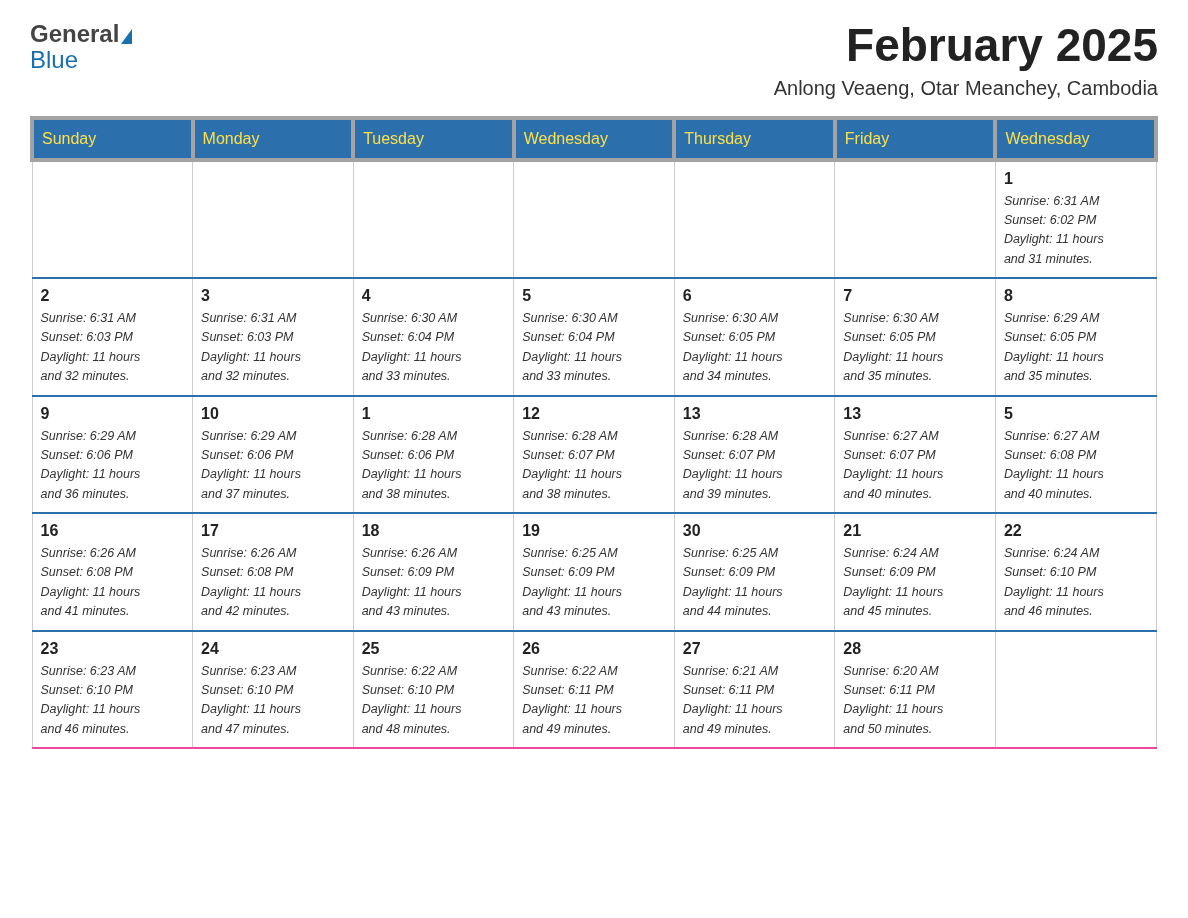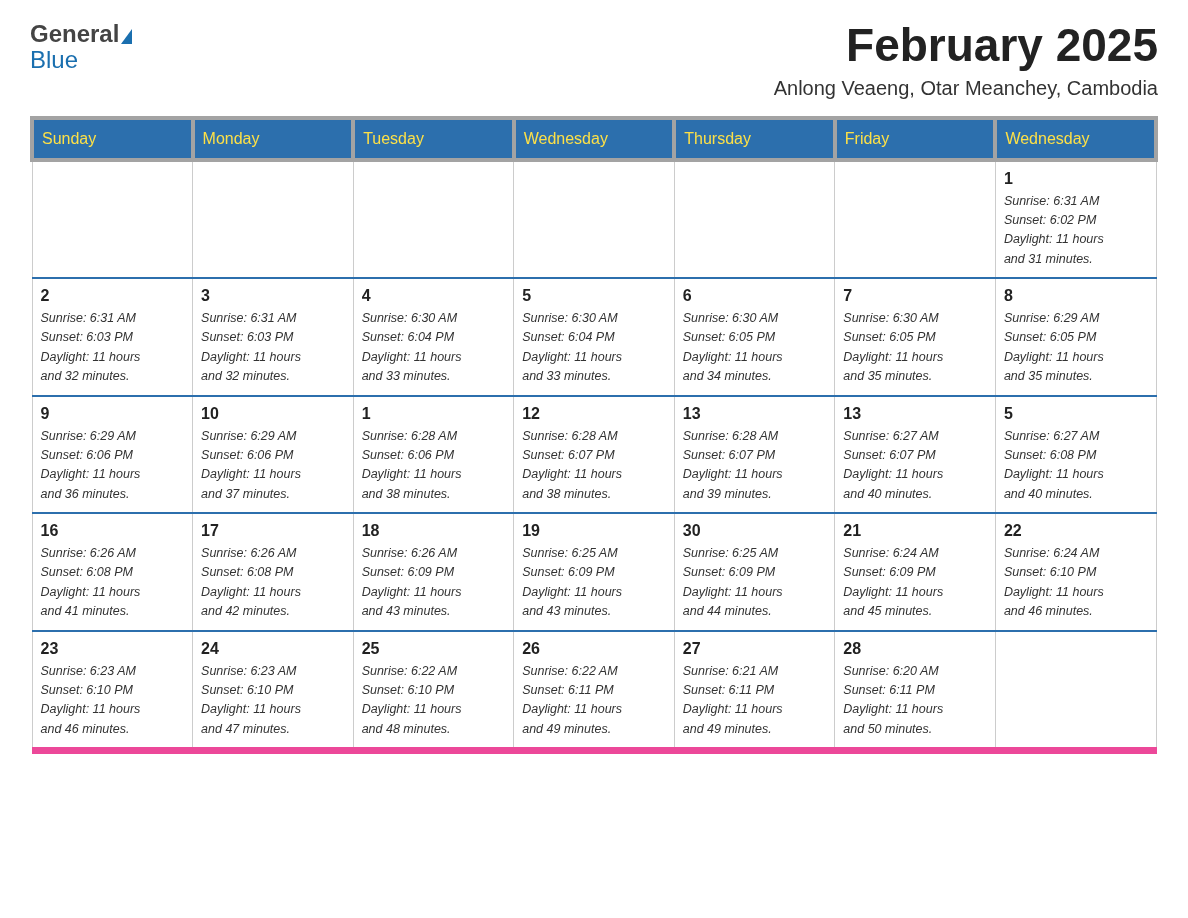--- a/index.html
+++ b/index.html
@@ -71,21 +71,21 @@
     .day-info {
       font-size: 12.5px;
       color: #333;
       line-height: 1.55;
       font-style: italic;
     }
     .empty-cell {
       background: #f9f9f9;
     }
     .last-row td {
-      border-bottom: 7px solid #ec4899;
+      border-bottom: 2px solid #ec4899;
     }
     .logo-row {
       display: flex;
       align-items: center;
       gap: 0px;
     }
     .logo-text-general {
       font-size: 24px;
       font-weight: bold;
       color: #444;

